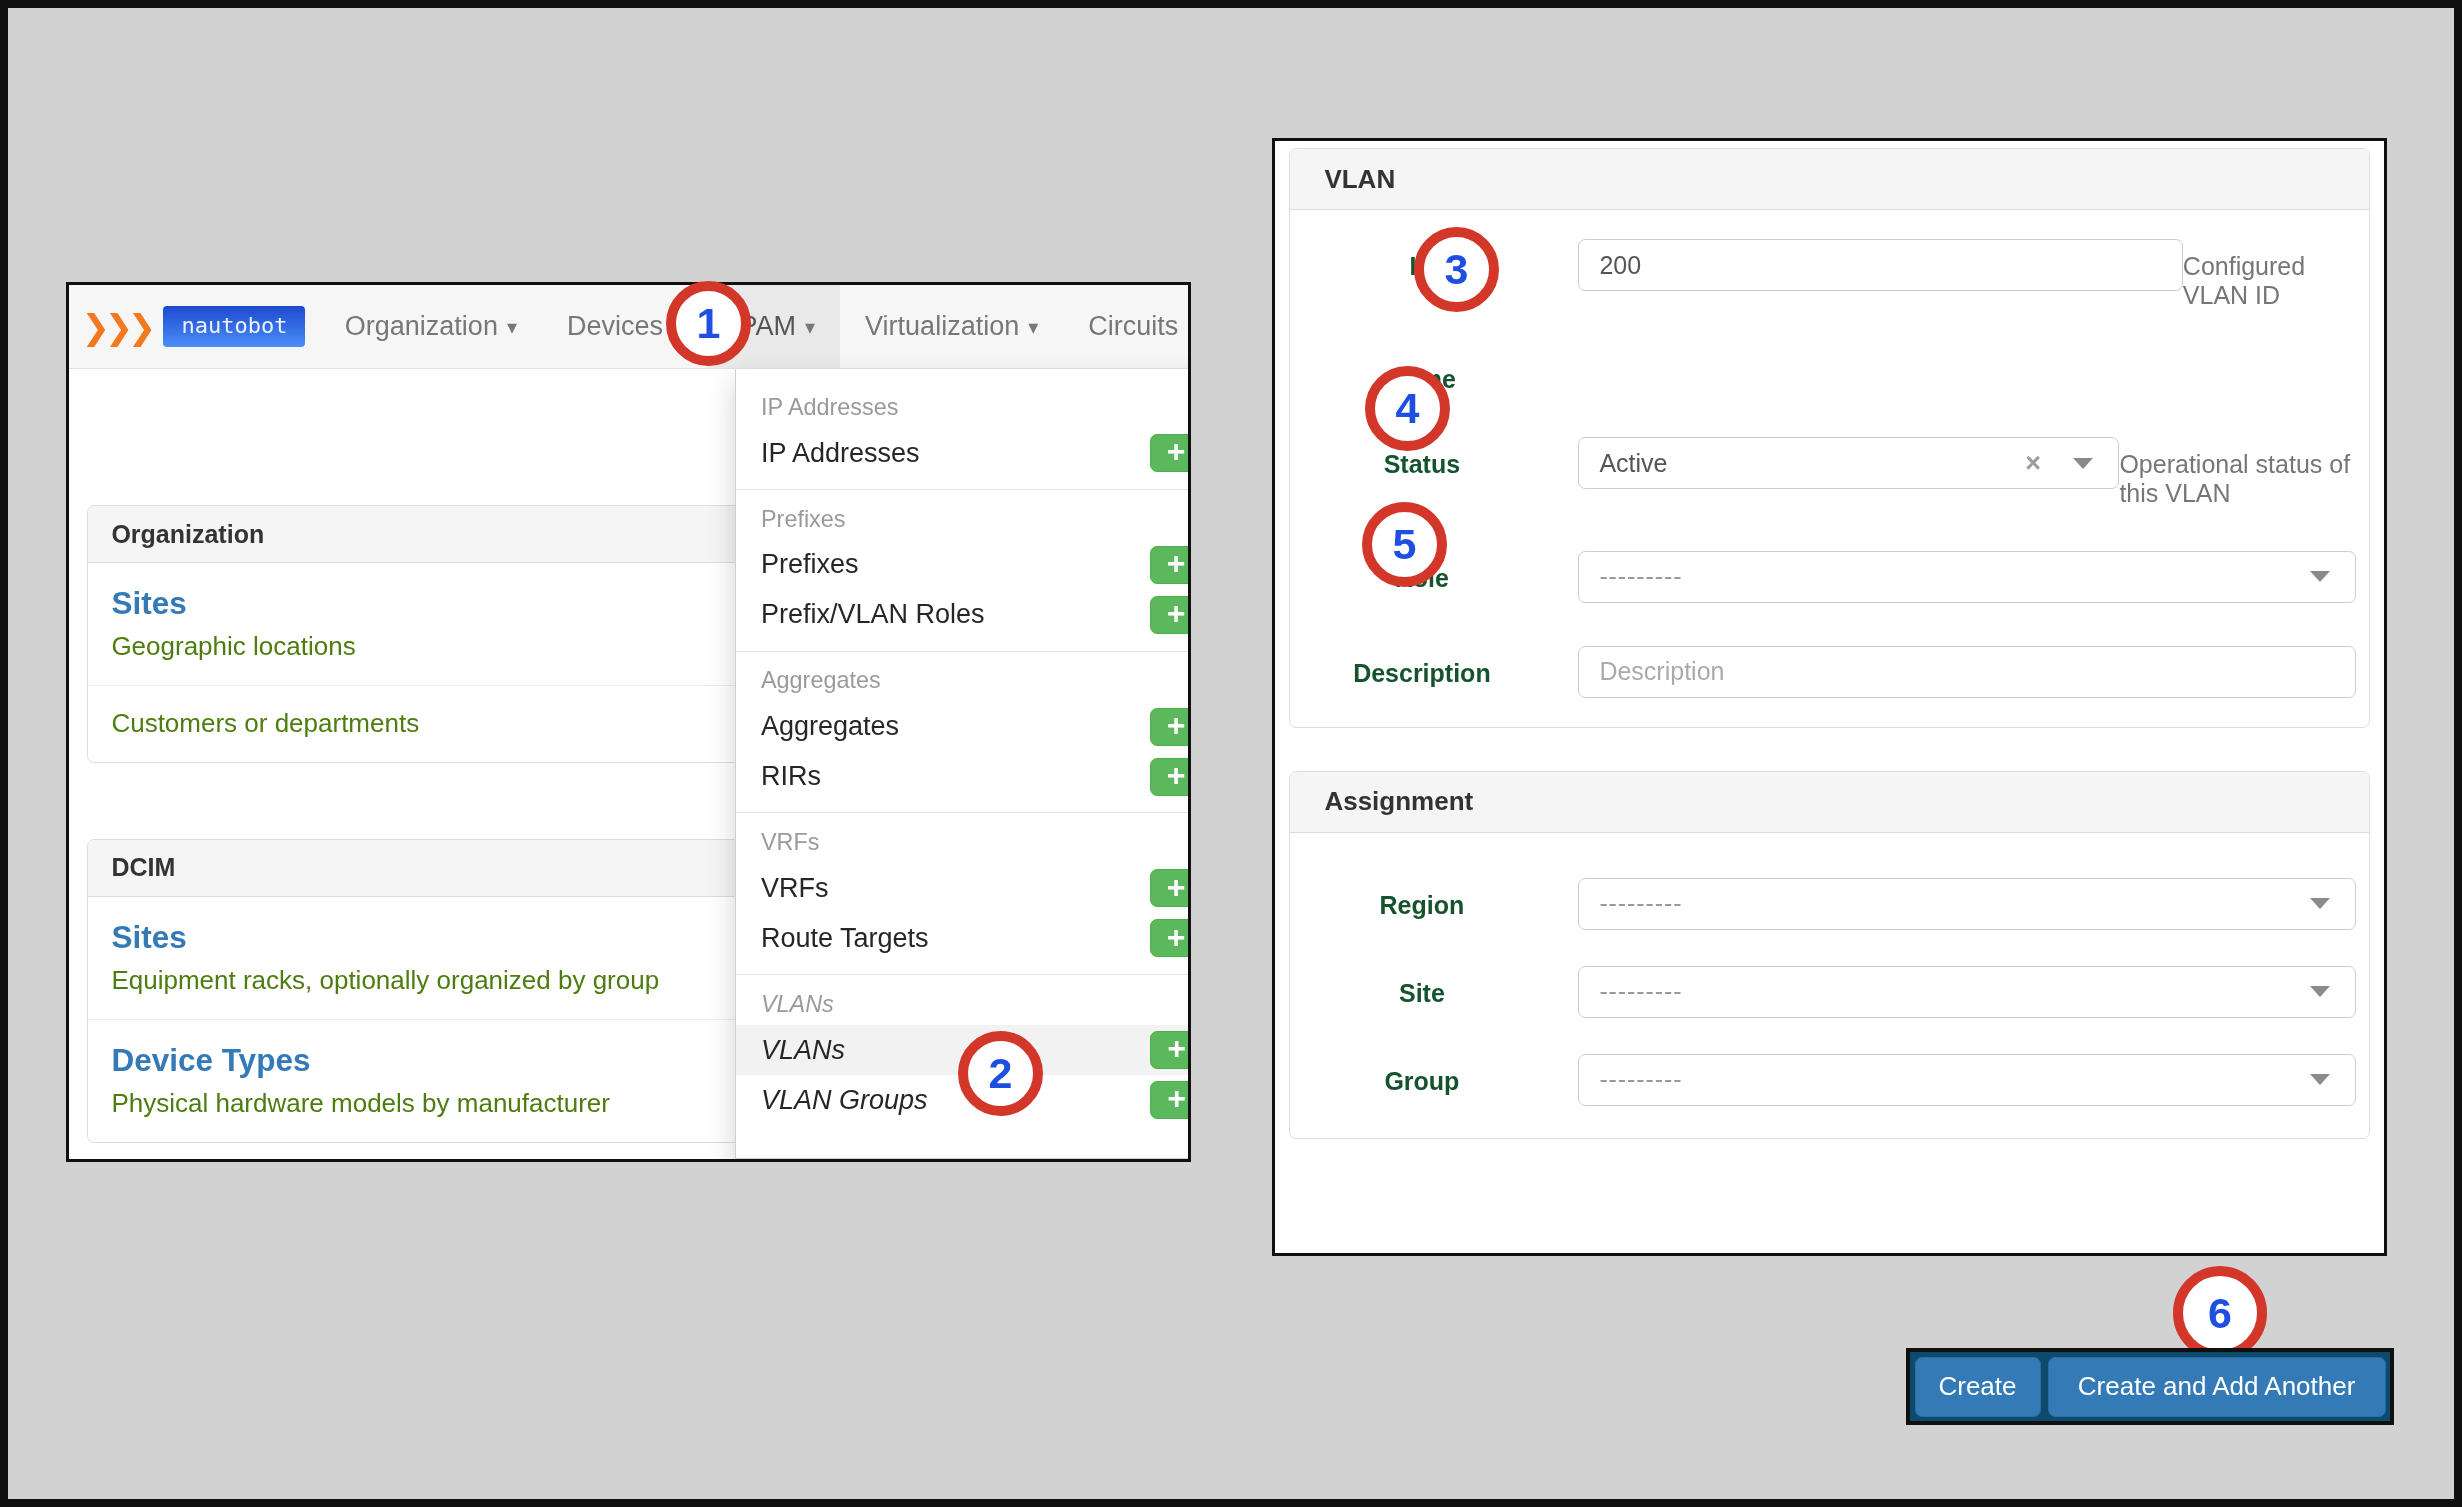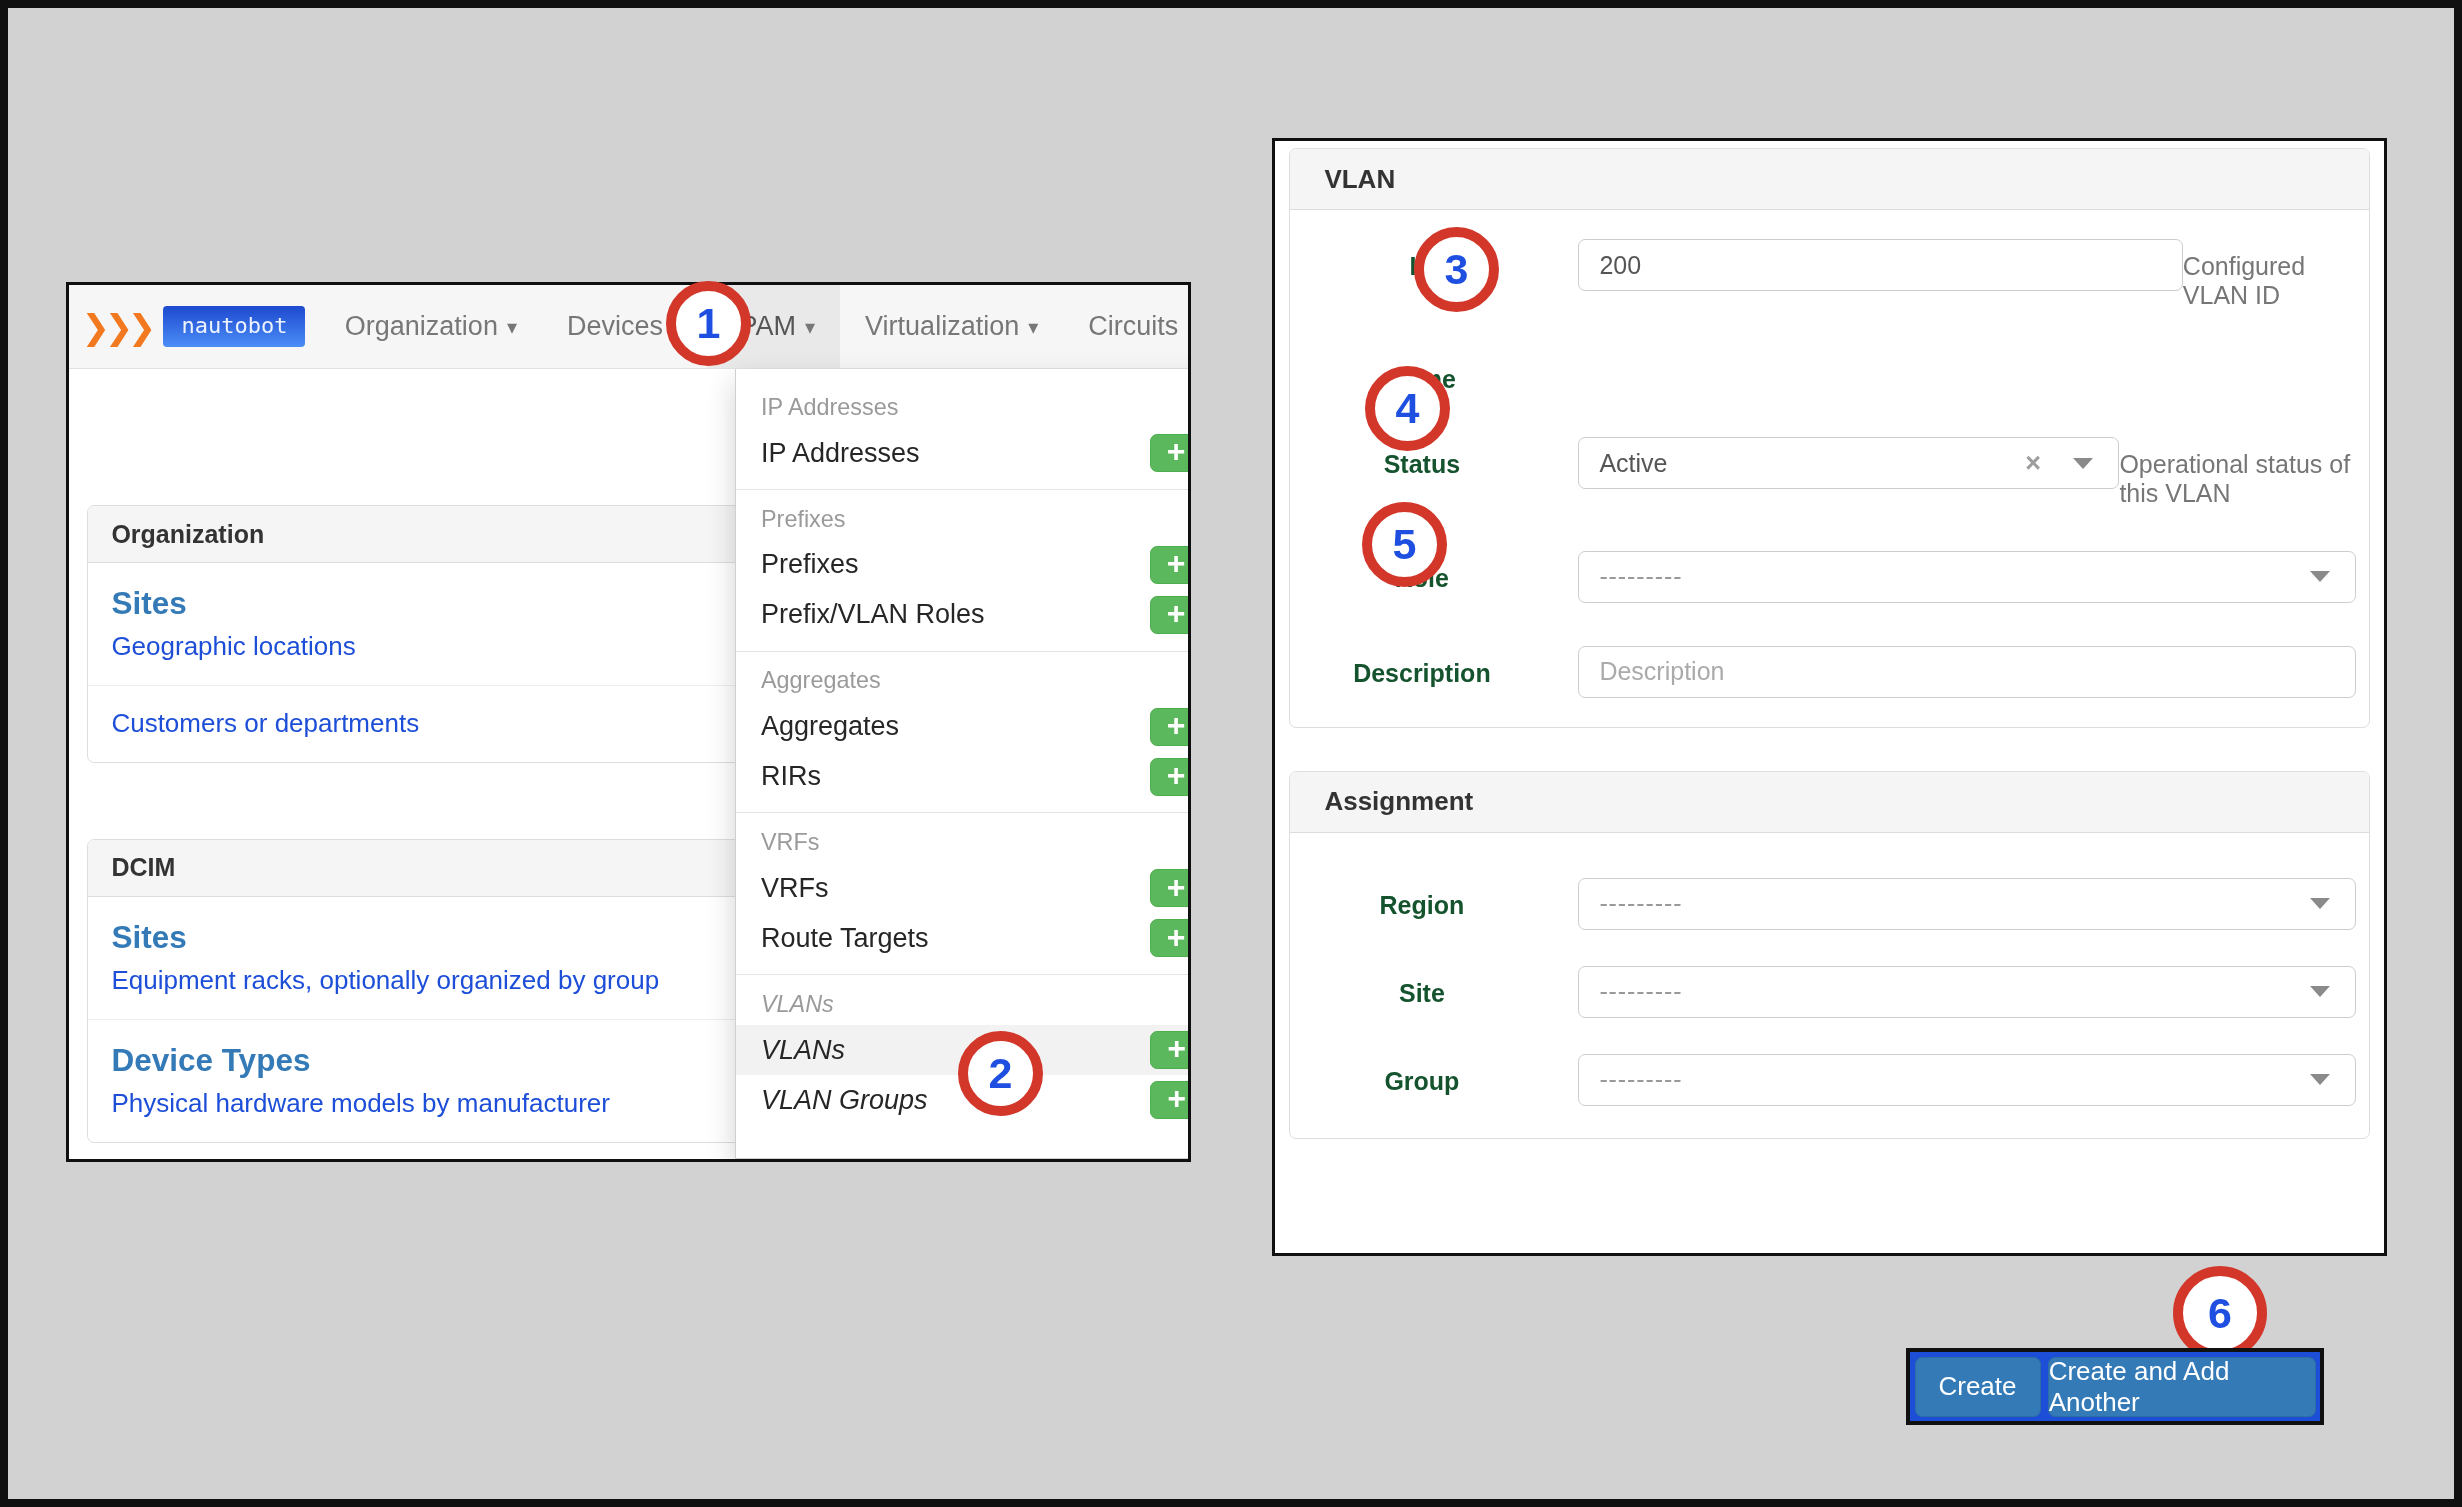--- a/index.html
+++ b/index.html
@@ -49,21 +49,21 @@
     margin-bottom: 76px;
   }
   .info-card-header {
     background:#f5f5f5; border-bottom: 1.8px solid #ddd;
     border-radius: 5.4px 5.4px 0 0;
     padding: 13.5px 23.4px; font-size: 25px; font-weight: bold; color:#333;
   }
   .link-row { padding: 21.6px 23.4px 23.4px; border-bottom: 1.8px solid #ededed; }
   .link-row:last-child { border-bottom: none; }
   .link-title { color:#337ab7; font-size: 31.5px; font-weight: bold; margin: 0 0 9px; }
-  .link-desc { color:#1d4ed8; font-size: 26px; margin: 0; }
+  .link-desc { color:#4d7c0f; font-size: 26px; margin: 0; }
 
   
   .ipam-dropdown {
     position:absolute; left: 666px; top: 84px; width: 544px; bottom: 0;
     background:#fff; border: 0.9px solid #cfcfcf; border-top: none;
     box-shadow: 0 10.8px 27px rgba(0,0,0,0.18);
     z-index: 5; padding-top: 9px; overflow: hidden;
   }
   .menu-section { border-bottom: 0.9px solid #e5e5e5; padding-bottom: 10.8px; }
   .menu-section:last-child { border-bottom: none; font-style: italic; }
@@ -123,22 +123,22 @@
   .clear-x { color:#9d9d9d; font-size: 27px; font-weight: bold; margin-right: 32px; }
   .sel-caret {
     width:0; height:0; flex: 0 0 auto;
     border-left: 10px solid transparent; border-right: 10px solid transparent;
     border-top: 11.7px solid #8a8a8a; margin-right: 5.4px;
   }
   .help-text { margin-top: 12.6px; color:#767676; font-size: 25px; }
 
   
   .buttons-box {
-    position:absolute; left: 1898px; top: 1340px; width: 418px; height: 77px;
-    border: 4.5px solid #101010; background:#1d4ed8;
+    position:absolute; left: 1898px; top: 1340px; width: 488px; height: 77px;
+    border: 4.5px solid #101010; background:#0c4a6e;
     display:flex; gap: 7.2px; padding: 4.5px; z-index: 10;
   }
   .btn-primary {
     background:#337ab7; border: 1.8px solid #2e6da4; border-radius: 7.2px;
     color:#fff; font-size: 26px;
     font-family: "Liberation Sans", "DejaVu Sans", sans-serif;
     display:flex; align-items:center; justify-content:center; cursor: pointer;
   }
   .btn-create { flex: 0 0 126px; }
   .btn-create-add { flex: 1; }

